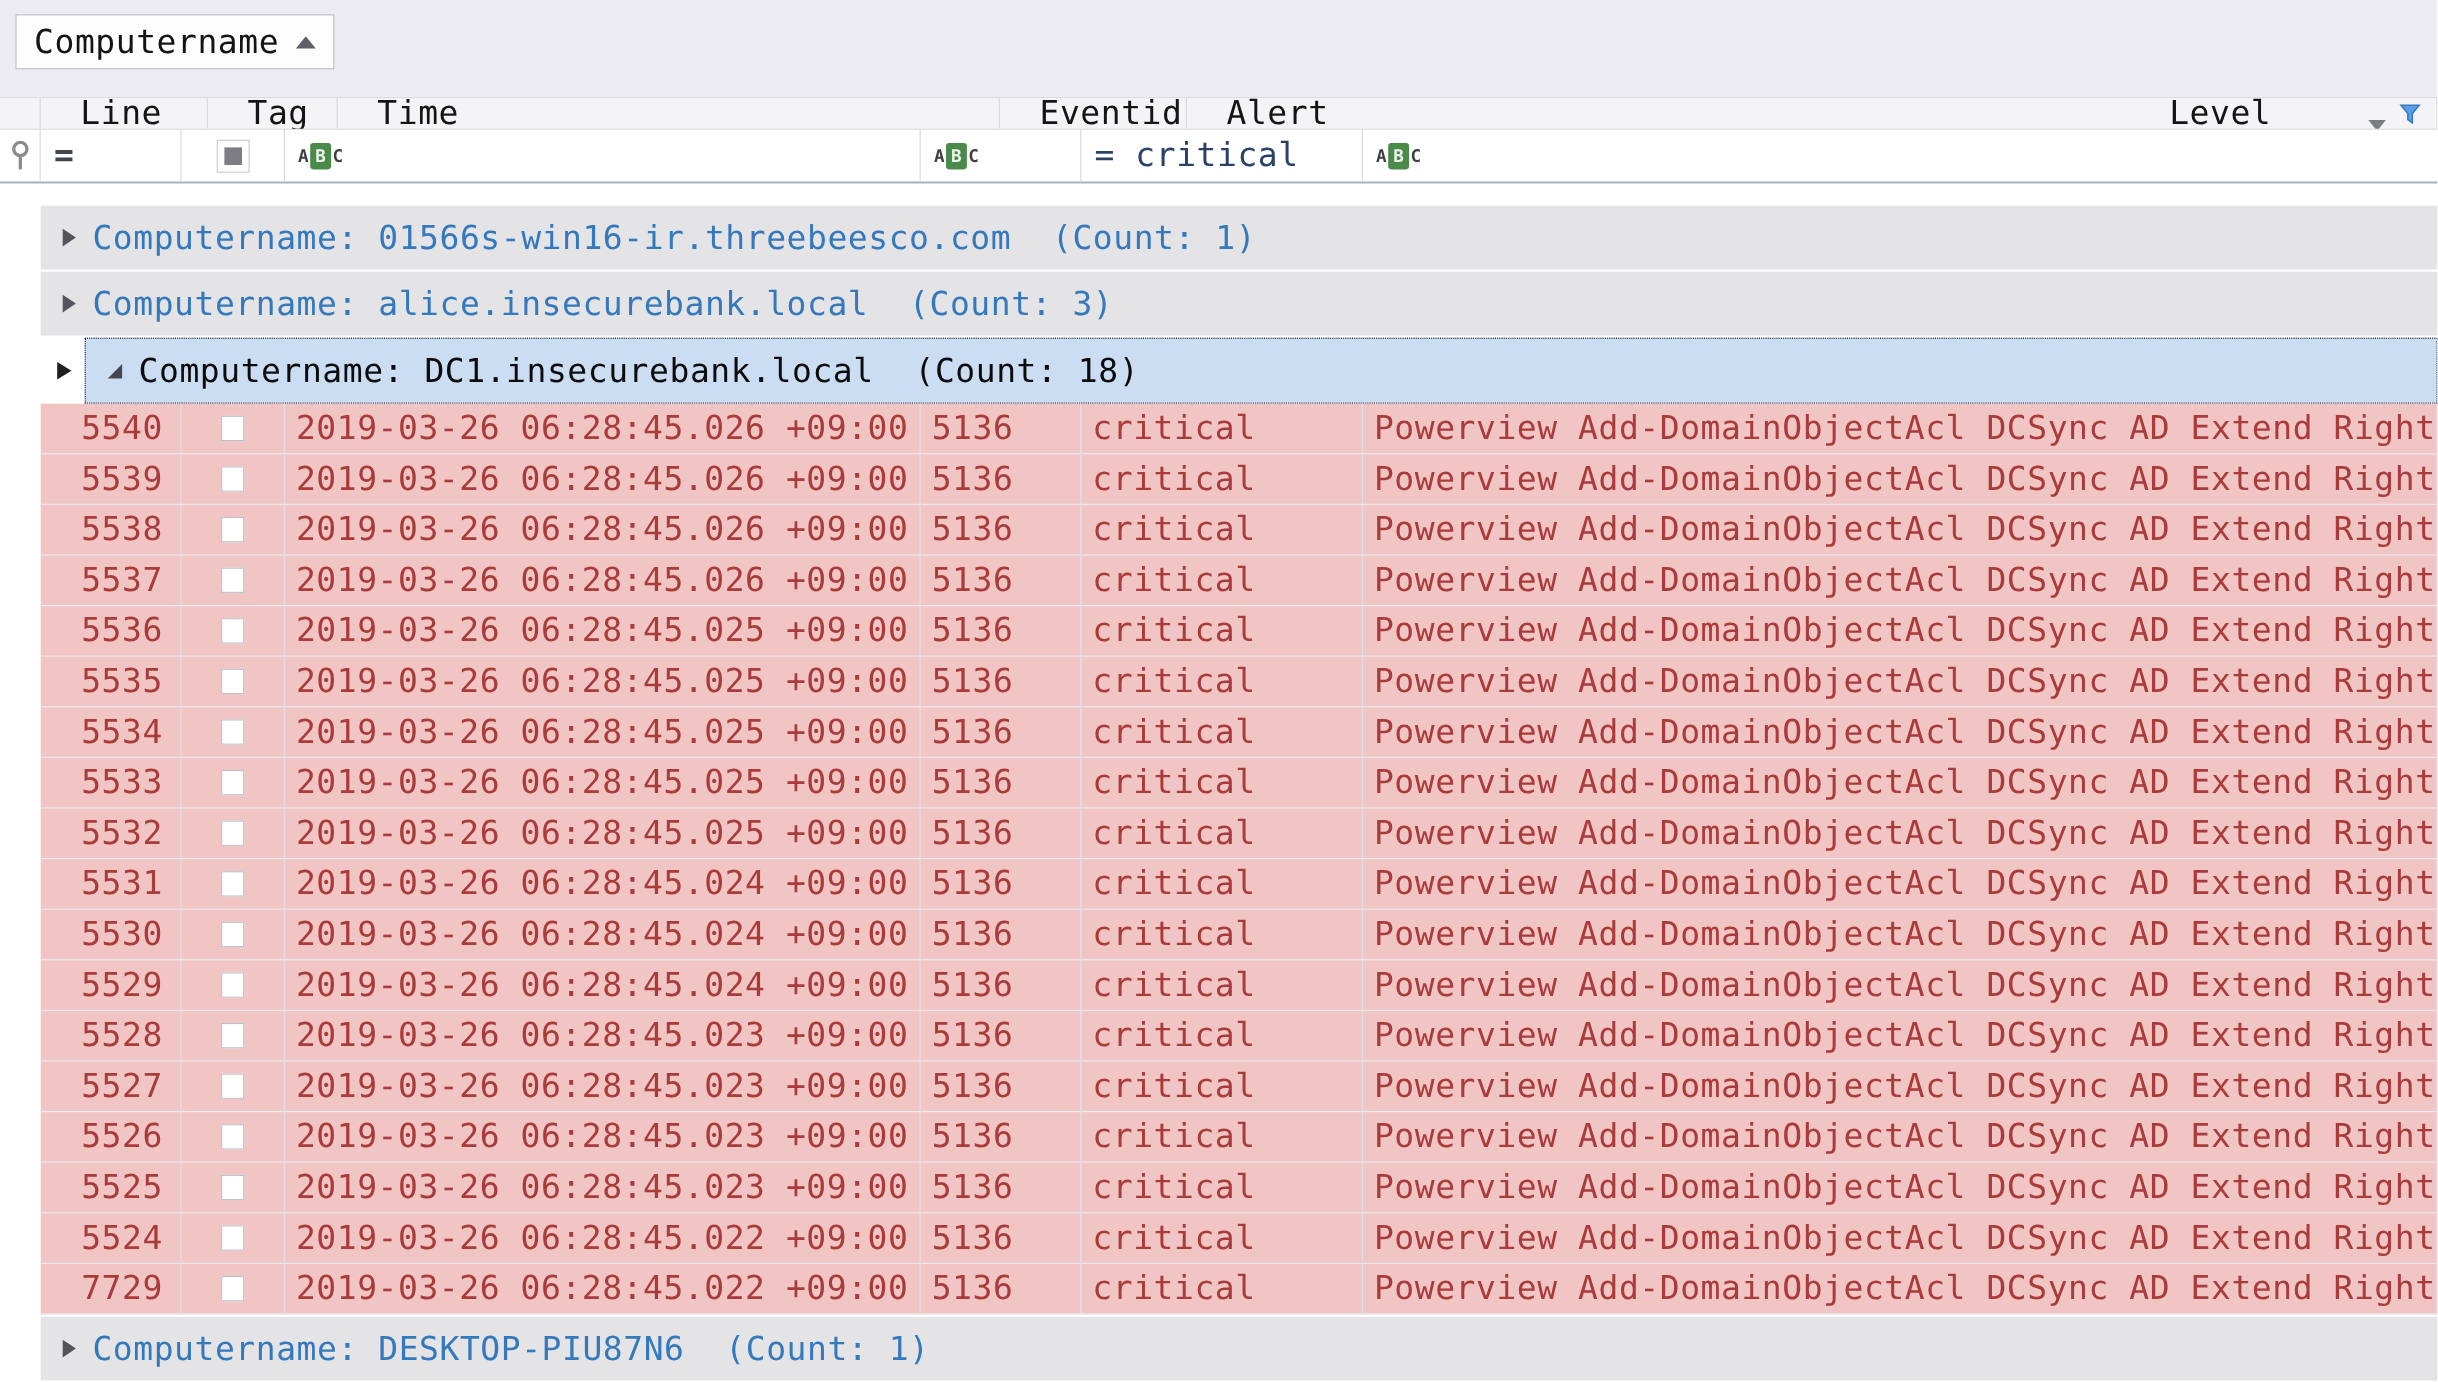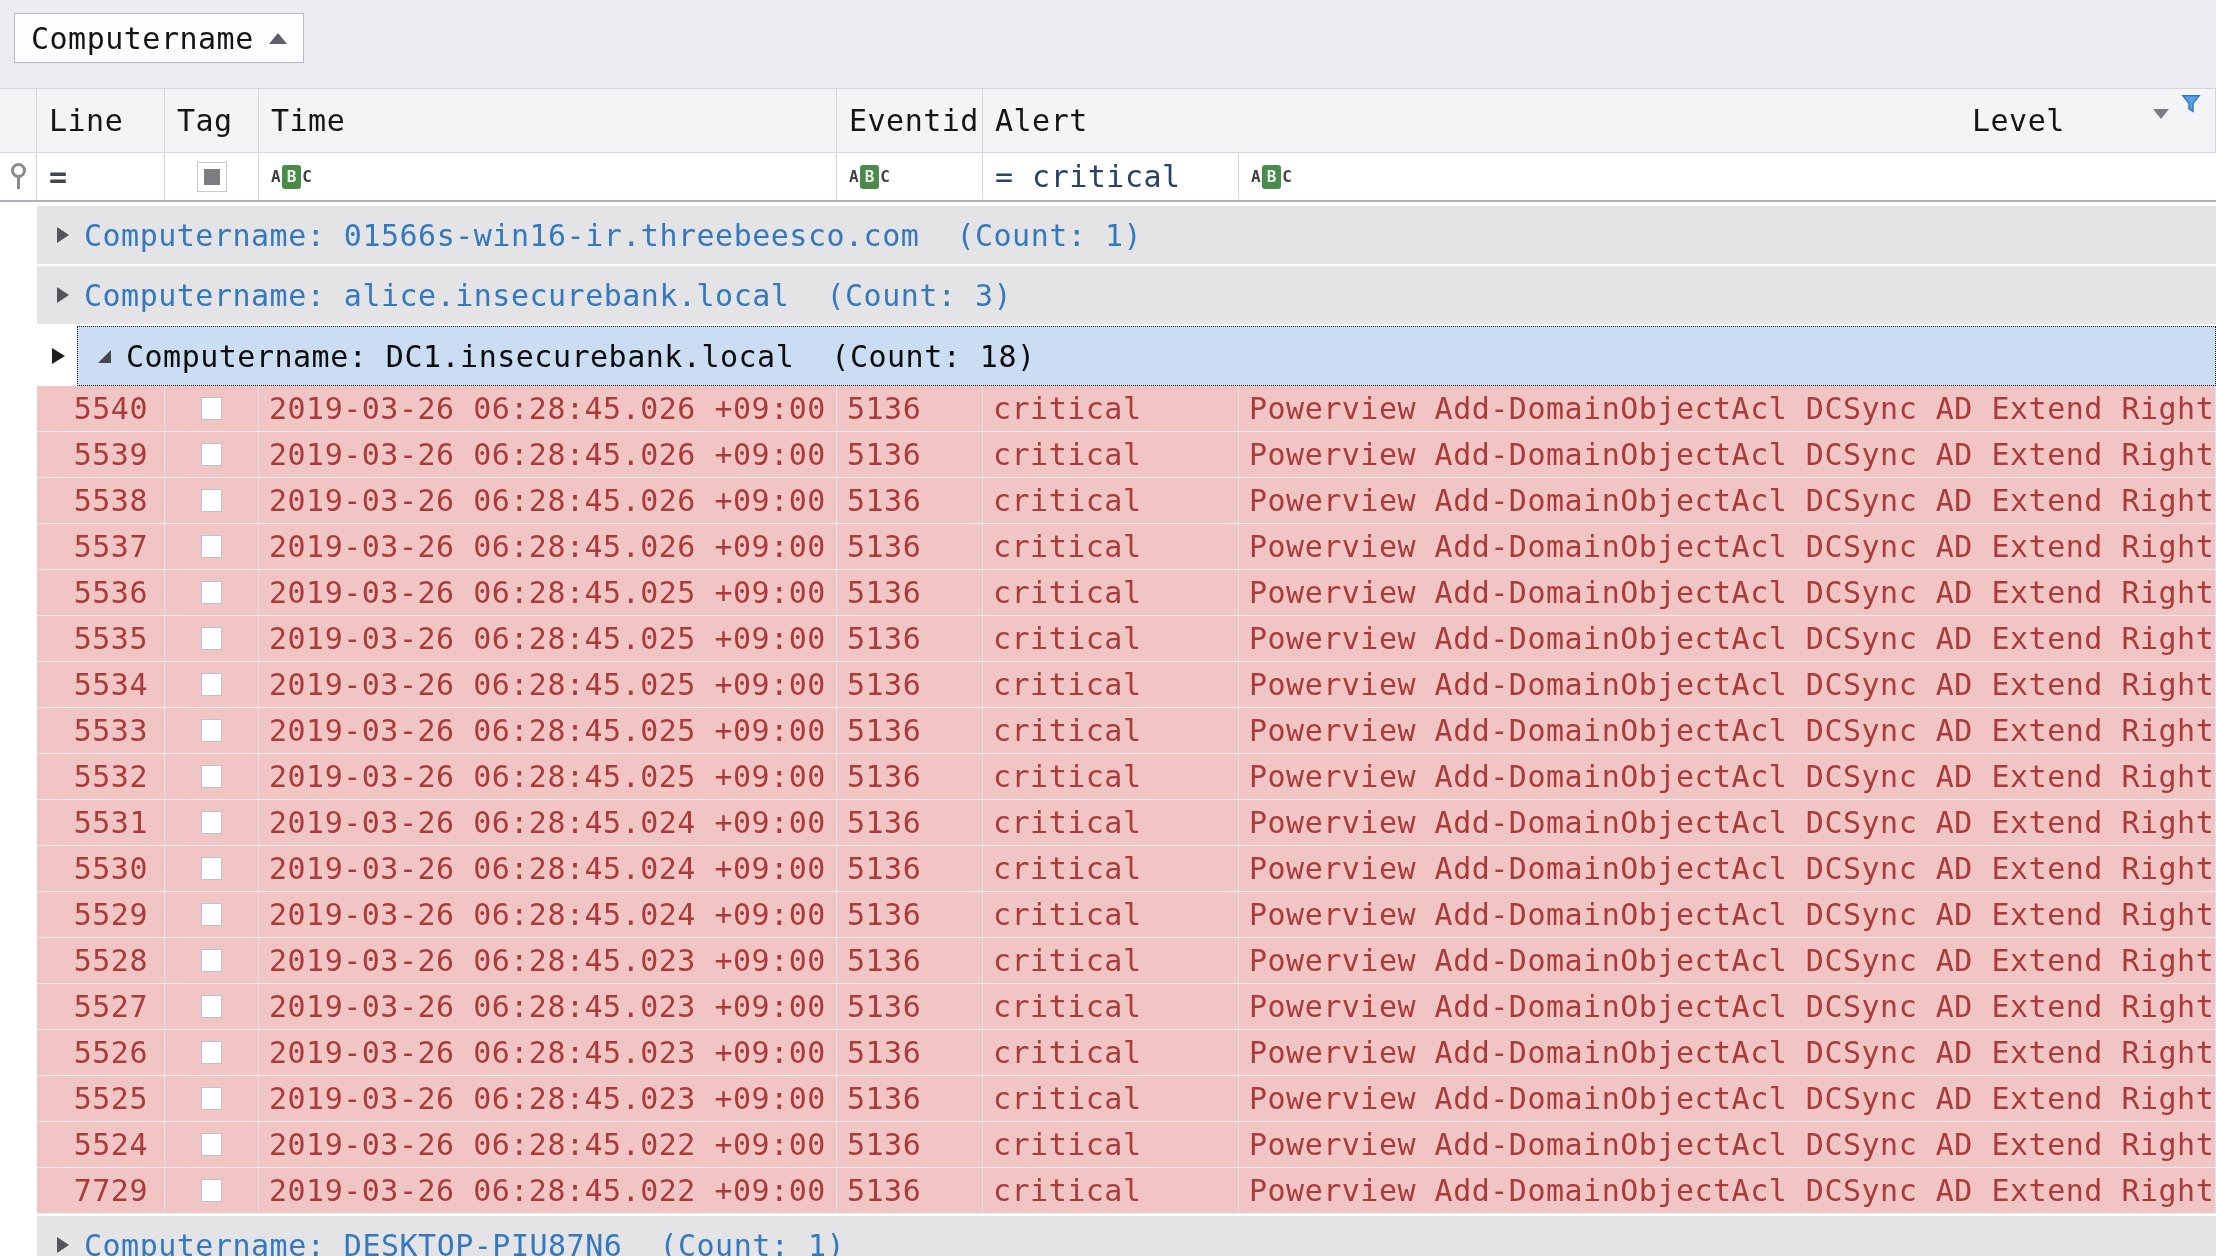--- a/index.html
+++ b/index.html
@@ -9,22 +9,22 @@
 
   
   .group-panel{height:88px;background:#ebebf1;position:relative;}
   .group-button{position:absolute;left:14px;top:13px;width:290px;height:50px;background:#fdfdfe;
                 border:1px solid #b9b9c3;box-sizing:border-box;display:flex;align-items:center;
                 justify-content:space-between;padding:0 16px;cursor:pointer;text-align:right;}
   .sort-asc{width:0;height:0;border-left:9px solid transparent;border-right:9px solid transparent;
             border-bottom:11px solid #5e5e68;}
 
   
-  .hdr-row{display:flex;height:65px;background:#f4f4f6;border-top:1px solid #d7d7dd;
-           border-bottom:1px solid #d7d7dd;box-sizing:border-box;}
+  .hdr-row{display:flex;height:30px;background:#f4f4f6;border-top:1px solid #d7d7dd;
+           border-bottom:1px solid #d7d7dd;box-sizing:border-box;gap:24px;}
   .flt-row{display:flex;height:49px;background:#fff;border-bottom:2px solid #a9b0be;box-sizing:border-box;}
   .c{box-sizing:border-box;border-right:1px solid #d7d7dd;display:flex;align-items:center;overflow:hidden;}
   .col-ind{width:37px;justify-content:center;}
   .col-line{width:128px;}
   .col-tag{width:94px;}
   .col-time{width:578px;}
   .col-eventid{width:146px;}
   .col-level{width:256px;position:relative;}
   .col-alert{flex:1;border-right:none;}
   .hdr-row .c{padding-left:12px;color:#151515;}
@@ -51,21 +51,21 @@
   .pin::before{content:"";position:absolute;top:0;left:1px;width:9px;height:9px;
                border:3px solid #8a8a90;border-radius:50%;}
   .pin::after{content:"";position:absolute;top:13px;left:7px;width:3px;height:13px;background:#8a8a90;}
 
   
   .chk-ind{width:30px;height:30px;background:#fff;border:1px solid #c6cad2;box-sizing:border-box;
            display:flex;align-items:center;justify-content:center;}
   .chk-ind::after{content:"";width:16px;height:16px;background:#7d7d82;}
 
   
-  .grid-body{display:flex;flex-direction:column;padding-top:2px;background:#fff;}
+  .grid-body{display:flex;flex-direction:column;padding-top:18px;background:#fff;}
 
   .group-row{display:flex;height:58px;margin-top:2px;flex:none;cursor:pointer;}
   .group-row .ind{width:37px;display:flex;align-items:center;justify-content:center;flex:none;}
   .group-content{flex:1;background:#e4e3e6;display:flex;align-items:center;padding-left:20px;
                  box-sizing:border-box;}
   .tri{width:0;height:0;margin-right:15px;flex:none;}
   .group-row.collapsed .tri{border-left:12px solid #54545c;border-top:8px solid transparent;
                             border-bottom:8px solid transparent;}
   .group-row.expanded .tri{border-bottom:13px solid #46464e;border-left:13px solid transparent;}
   .group-label{color:#3579bd;white-space:pre;}

